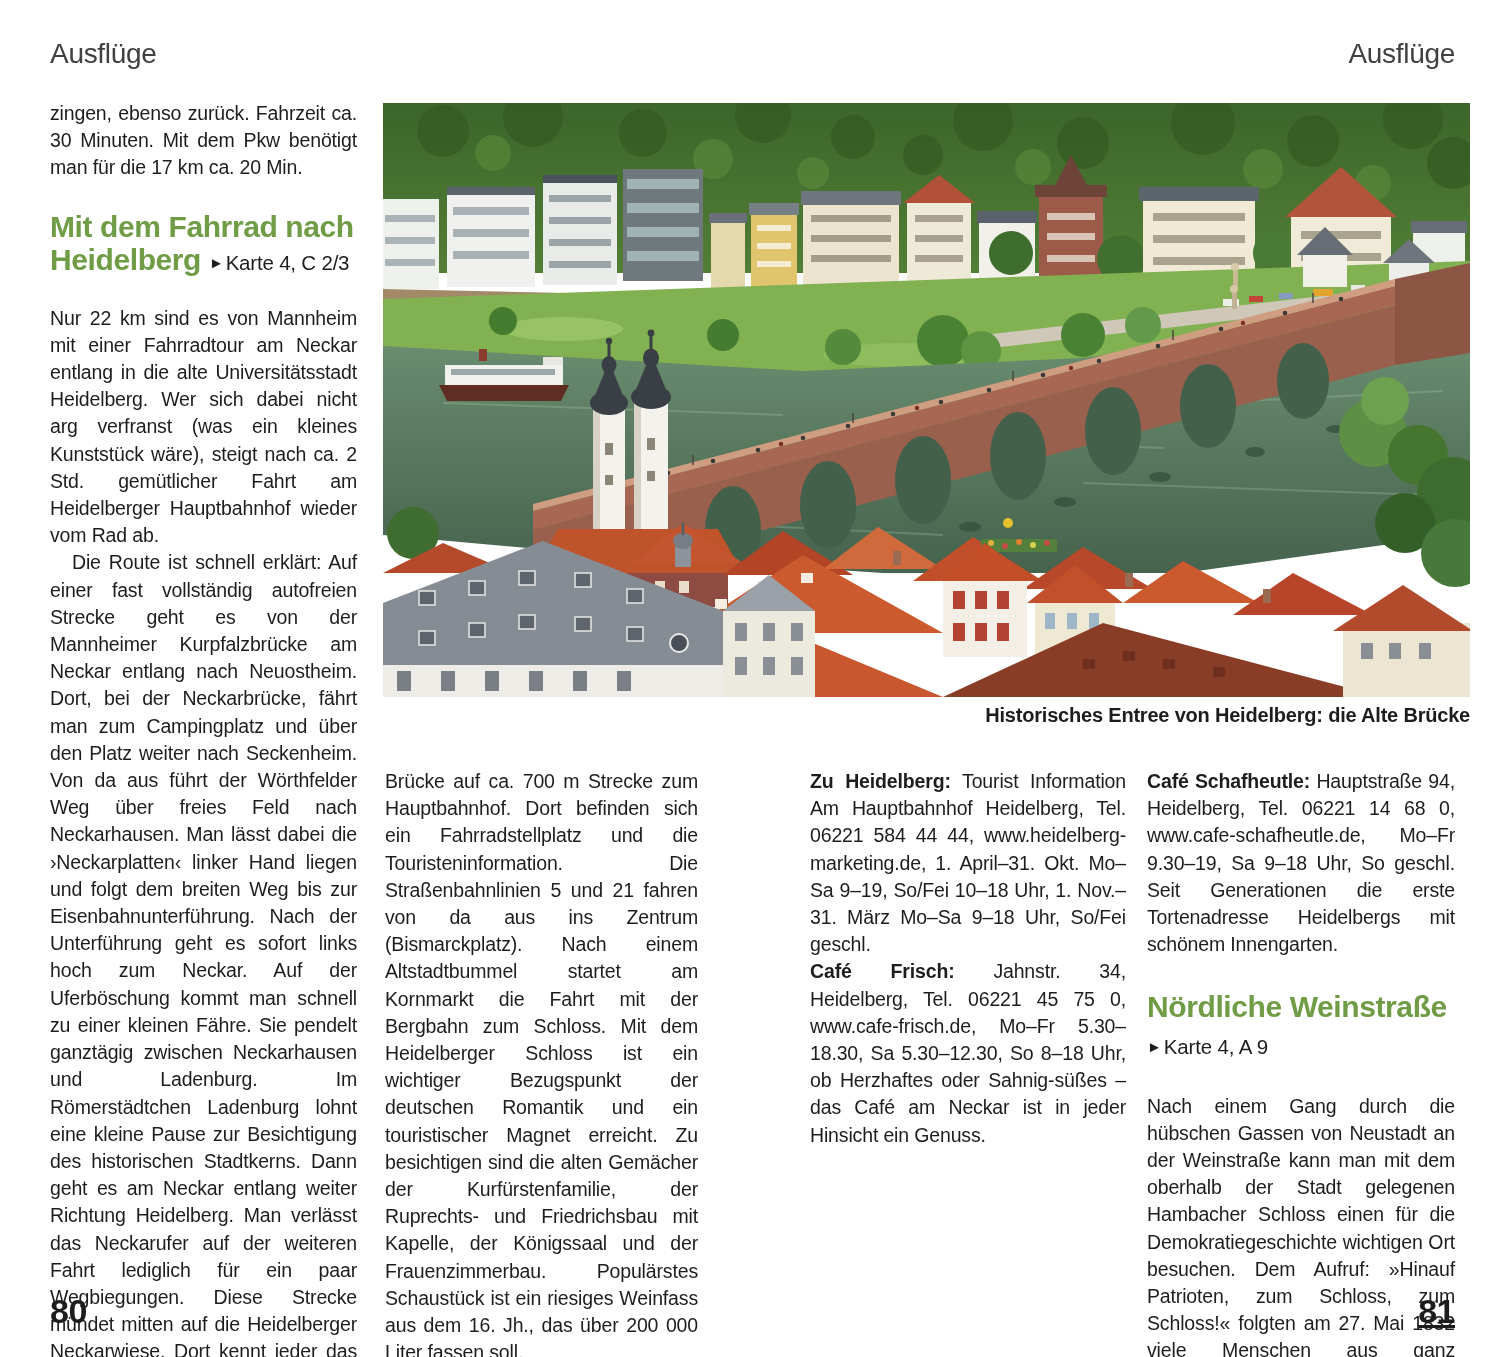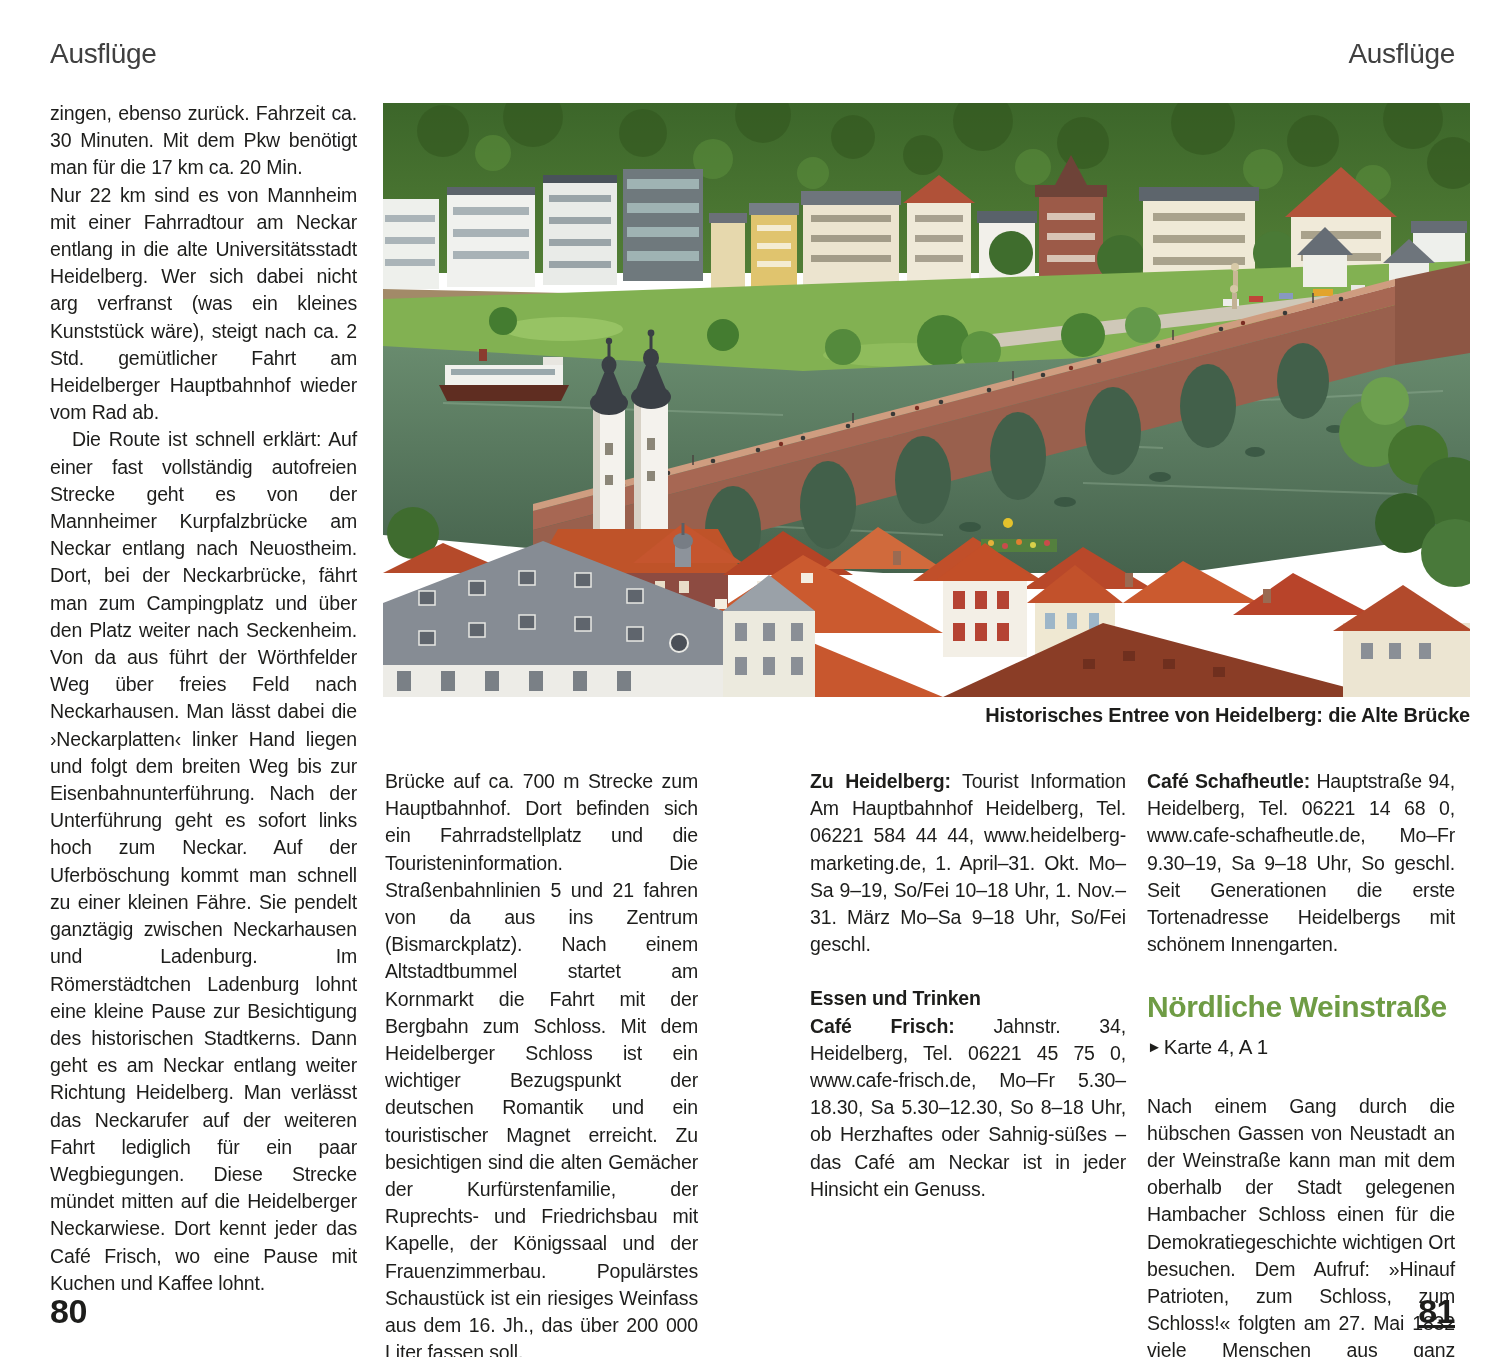--- a/index.html
+++ b/index.html
@@ -39,20 +39,21 @@
   .pageno.right{right:45px;text-align:right;text-decoration:underline;}
 </style>
 </head>
 <body>
 
 <div class="hdr left">Ausflüge</div>
 <div class="hdr right">Ausflüge</div>
 
 <div class="col" id="col1">
   <p class="intro">zingen, ebenso zurück. Fahrzeit ca. 30 Minuten. Mit dem Pkw benötigt man für die 17 km ca. 20 Min.</p>
+  <h2 class="green"><span>Mit dem Fahrrad nach Heidelberg</span> <span class="mapref"><span class="tri">►</span><span>Karte 4, C 2/3</span></span></h2>
   <p>Nur 22 km sind es von Mannheim mit einer Fahrradtour am Neckar entlang in die alte Universitätsstadt Heidelberg. Wer sich dabei nicht arg verfranst (was ein kleines Kunststück wäre), steigt nach ca. 2 Std. gemütlicher Fahrt am Heidelberger Hauptbahnhof wieder vom Rad ab.</p>
   <p class="sp">Die Route ist schnell erklärt: Auf einer fast vollständig autofreien Strecke geht es von der Mannheimer Kurpfalzbrücke am Neckar entlang nach Neuostheim. Dort, bei der Neckarbrücke, fährt man zum Campingplatz und über den Platz weiter nach Seckenheim. Von da aus führt der Wörthfelder Weg über freies Feld nach Neckarhausen. Man lässt dabei die ›Neckarplatten‹ linker Hand liegen und folgt dem breiten Weg bis zur Eisenbahnunterführung. Nach der Unterführung geht es sofort links hoch zum Neckar. Auf der Uferböschung kommt man schnell zu einer kleinen Fähre. Sie pendelt ganztägig zwischen Neckarhausen und Ladenburg. Im Römerstädtchen Ladenburg lohnt eine kleine Pause zur Besichtigung des historischen Stadtkerns. Dann geht es am Neckar entlang weiter Richtung Heidelberg. Man verlässt das Neckarufer auf der weiteren Fahrt lediglich für ein paar Wegbiegungen. Diese Strecke mündet mitten auf die Heidelberger Neckarwiese. Dort kennt jeder das Café Frisch, wo eine Pause mit Kuchen und Kaffee lohnt.</p>
 
 </div>
 
 <div id="photo">
 <svg viewBox="0 0 1087 594" preserveAspectRatio="none">
   <defs>
     <linearGradient id="forestG" x1="0" y1="0" x2="0" y2="1">
       <stop offset="0" stop-color="#3c662a"></stop>
@@ -389,25 +390,24 @@
 
 <div id="caption">Historisches Entree von Heidelberg: die Alte Brücke</div>
 
 <div class="col" id="col2">
   <p>Brücke auf ca. 700 m Strecke zum Hauptbahnhof. Dort befinden sich ein Fahrradstellplatz und die Touristeninformation. Die Straßenbahnlinien 5 und 21 fahren von da aus ins Zentrum (Bismarckplatz). Nach einem Altstadtbummel startet am Kornmarkt die Fahrt mit der Bergbahn zum Schloss. Mit dem Heidelberger Schloss ist ein wichtiger Bezugspunkt der deutschen Romantik und ein touristischer Magnet erreicht. Zu besichtigen sind die alten Gemächer der Kurfürstenfamilie, der Ruprechts- und Friedrichsbau mit Kapelle, der Königssaal und der Frauenzimmerbau. Populärstes Schaustück ist ein riesiges Weinfass aus dem 16. Jh., das über 200 000 Liter fassen soll.</p>
 
 </div>
 
 <div class="col" id="col3">
   <p><span class="lead">Zu Heidelberg:</span> <span>Tourist Information Am Hauptbahnhof Heidelberg, Tel. 06221 584 44 44, www.heidelberg-marketing.de, 1. April–31. Okt. Mo–Sa 9–19, So/Fei 10–18 Uhr, 1. Nov.–31. März Mo–Sa 9–18 Uhr, So/Fei geschl.</span></p>
-  <h3 class="sub">Essen und Trinken</h3>
   <p><span class="lead">Café Frisch:</span> <span>Jahnstr. 34, Heidelberg, Tel. 06221 45 75 0, www.cafe-frisch.de, Mo–Fr 5.30–18.30, Sa 5.30–12.30, So 8–18 Uhr, ob Herzhaftes oder Sahnig-süßes – das Café am Neckar ist in jeder Hinsicht ein Genuss.</span></p>
 </div>
 
 <div class="col" id="col4">
   <p><span class="lead">Café Schafheutle:</span> <span>Hauptstraße 94, Heidelberg, Tel. 06221 14 68 0, www.cafe-schafheutle.de, Mo–Fr 9.30–19, Sa 9–18 Uhr, So geschl. Seit Generationen die erste Tortenadresse Heidelbergs mit schönem Innengarten.</span></p>
   <h2 class="green">Nördliche Weinstraße</h2>
-  <div class="mapline"><span class="tri">►</span><span>Karte 4, A 1</span></div>
+  <div class="mapline"><span class="tri">►</span><span>Karte 4, A 9</span></div>
   <p class="after-head">Nach einem Gang durch die hübschen Gassen von Neustadt an der Weinstraße kann man mit dem oberhalb der Stadt gelegenen Hambacher Schloss einen für die Demokratiegeschichte wichtigen Ort besuchen. Dem Aufruf: »Hinauf Patrioten, zum Schloss, zum Schloss!« folgten am 27. Mai 1832 viele Menschen aus ganz Deutschland. Sie</p>
 </div>
 
 <div class="pageno left">80</div>
 <div class="pageno right">81</div>
 
 </body></html>

